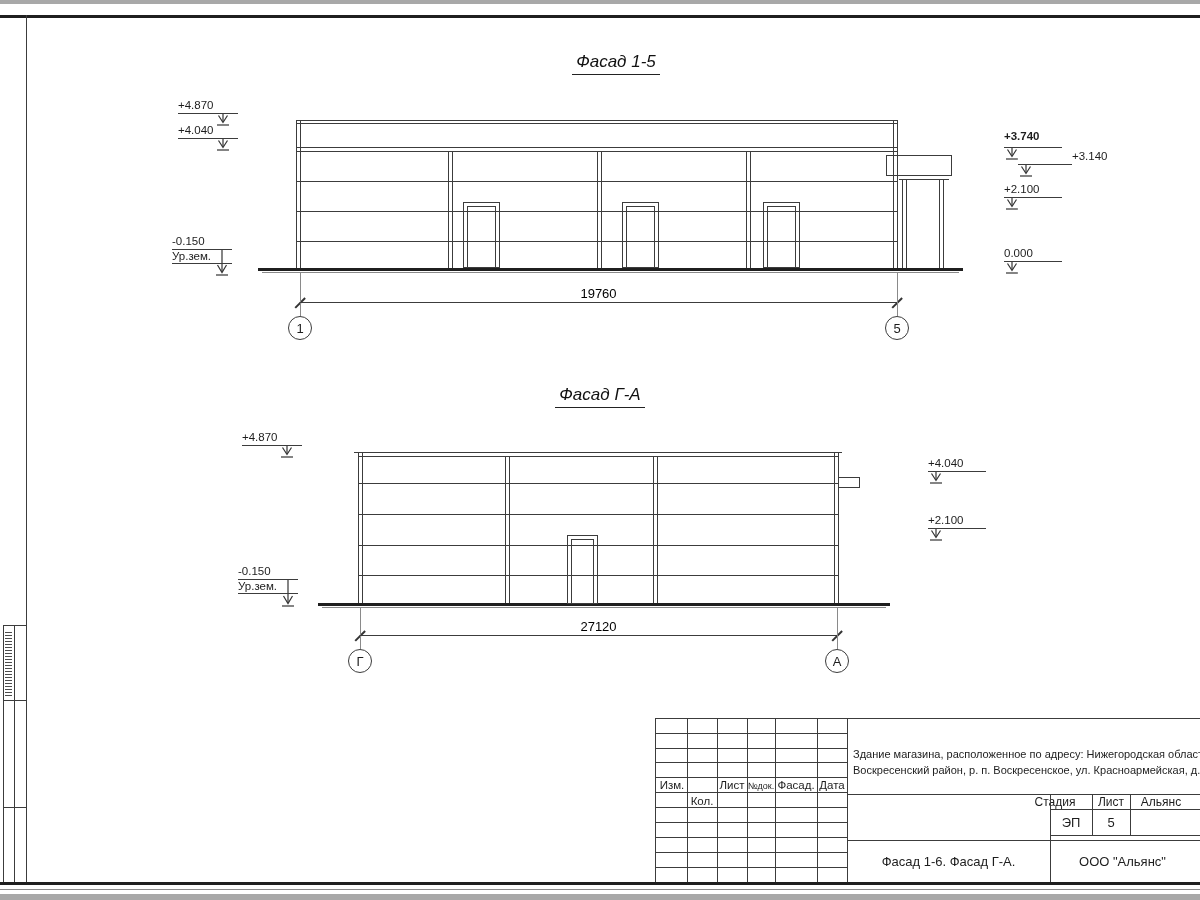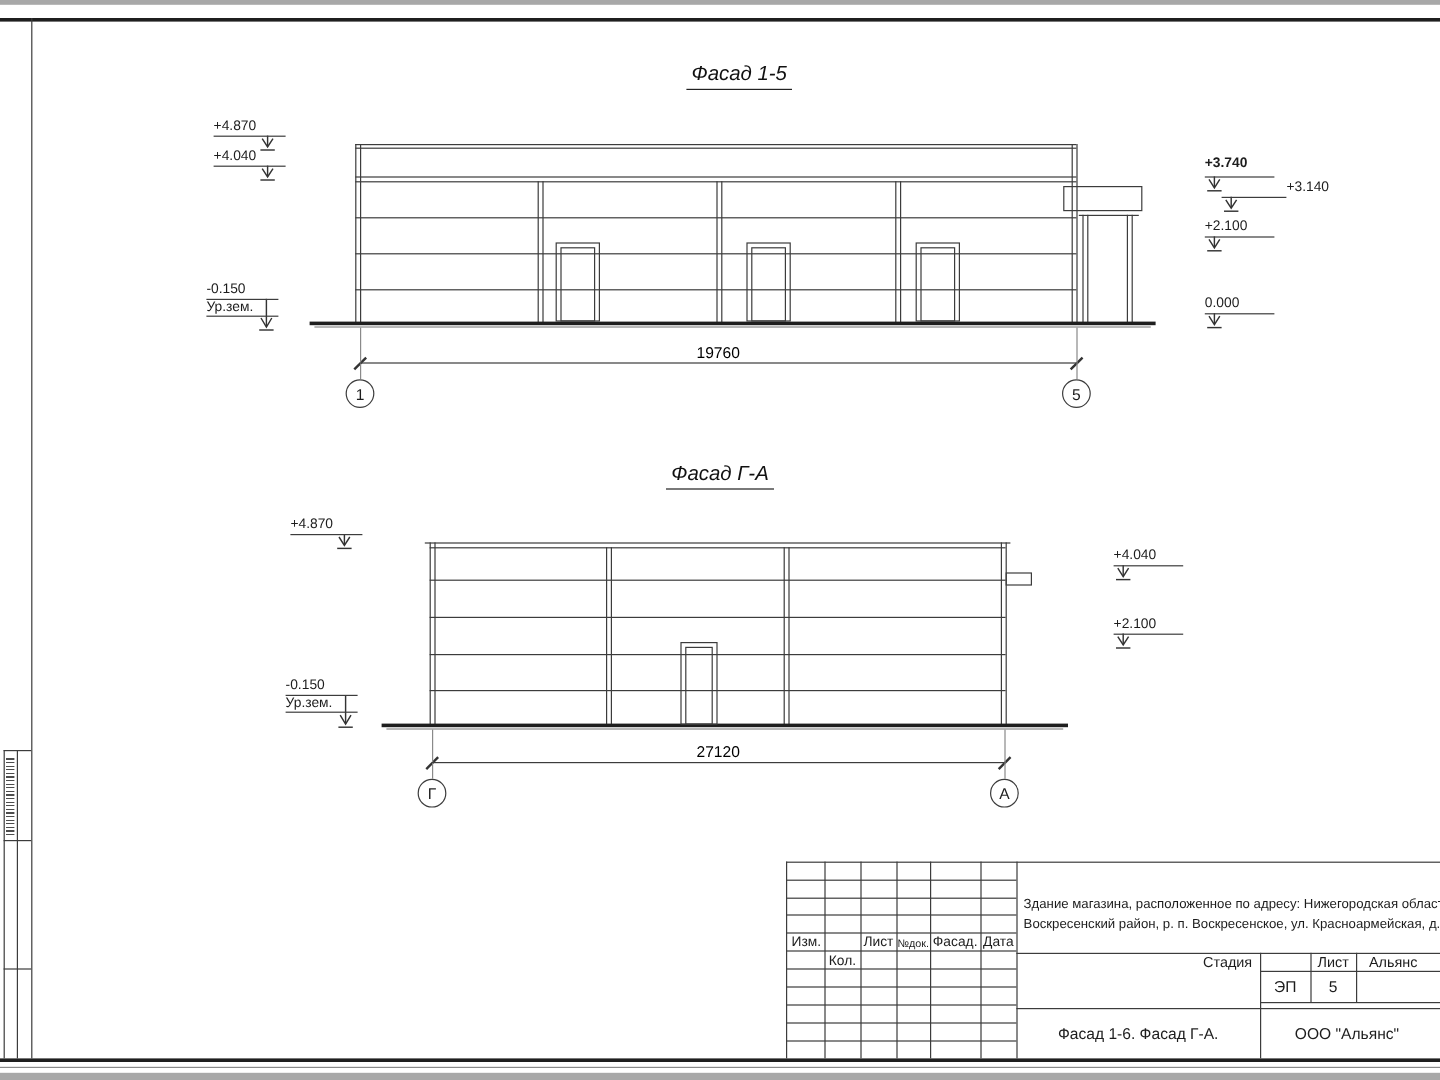--- a/index.html
+++ b/index.html
@@ -142,21 +142,21 @@
     <div class="tbtext" style="left:657px;top:779px;width:30px;font-size:11.5px;text-align:center;">Изм.</div>
     <div class="tbtext" style="left:687px;top:779px;width:30px;font-size:11.5px;text-align:center;margin-top:16px;">Кол.</div>
     <div class="tbtext" style="left:717px;top:779px;width:30px;font-size:11.5px;text-align:center;">Лист</div>
     <div class="tbtext" style="left:747px;top:781px;width:28px;font-size:9px;text-align:center;">№док.</div>
     <div class="tbtext" style="left:775px;top:779px;width:42px;font-size:11.5px;text-align:center;">Фасад.</div>
     <div class="tbtext" style="left:817px;top:779px;width:30px;font-size:11.5px;text-align:center;">Дата</div>
 
     <div class="tbtext" style="left:853px;top:748px;width:360px;font-size:11px;">Здание магазина, расположенное по адресу: Нижегородская область,</div>
     <div class="tbtext" style="left:853px;top:764px;width:360px;font-size:11px;">Воскресенский район, р. п. Воскресенское, ул. Красноармейская, д. 1</div>
 
-    <div class="tbtext" style="left:1002px;top:795px;width:42px;font-size:12px;text-align:center;">Стадия</div>
+    <div class="tbtext" style="left:1034px;top:795px;width:42px;font-size:12px;text-align:center;">Стадия</div>
     <div class="tbtext" style="left:1092px;top:795px;width:38px;font-size:12px;text-align:center;">Лист</div>
     <div class="tbtext" style="left:1130px;top:795px;width:62px;font-size:12px;text-align:center;">Альянс</div>
     <div class="tbtext" style="left:1050px;top:815px;width:42px;font-size:13px;text-align:center;">ЭП</div>
     <div class="tbtext" style="left:1092px;top:815px;width:38px;font-size:13px;text-align:center;">5</div>
 
     <div class="tbtext" style="left:847px;top:854px;width:203px;font-size:13px;text-align:center;">Фасад 1-6. Фасад Г-А.</div>
     <div class="tbtext" style="left:1050px;top:854px;width:145px;font-size:13px;text-align:center;">ООО "Альянс"</div>
   </div>
 
 <div class="ln lk" style="left: 0px; top: 15px; width: 1200px; height: 3px;"></div>

